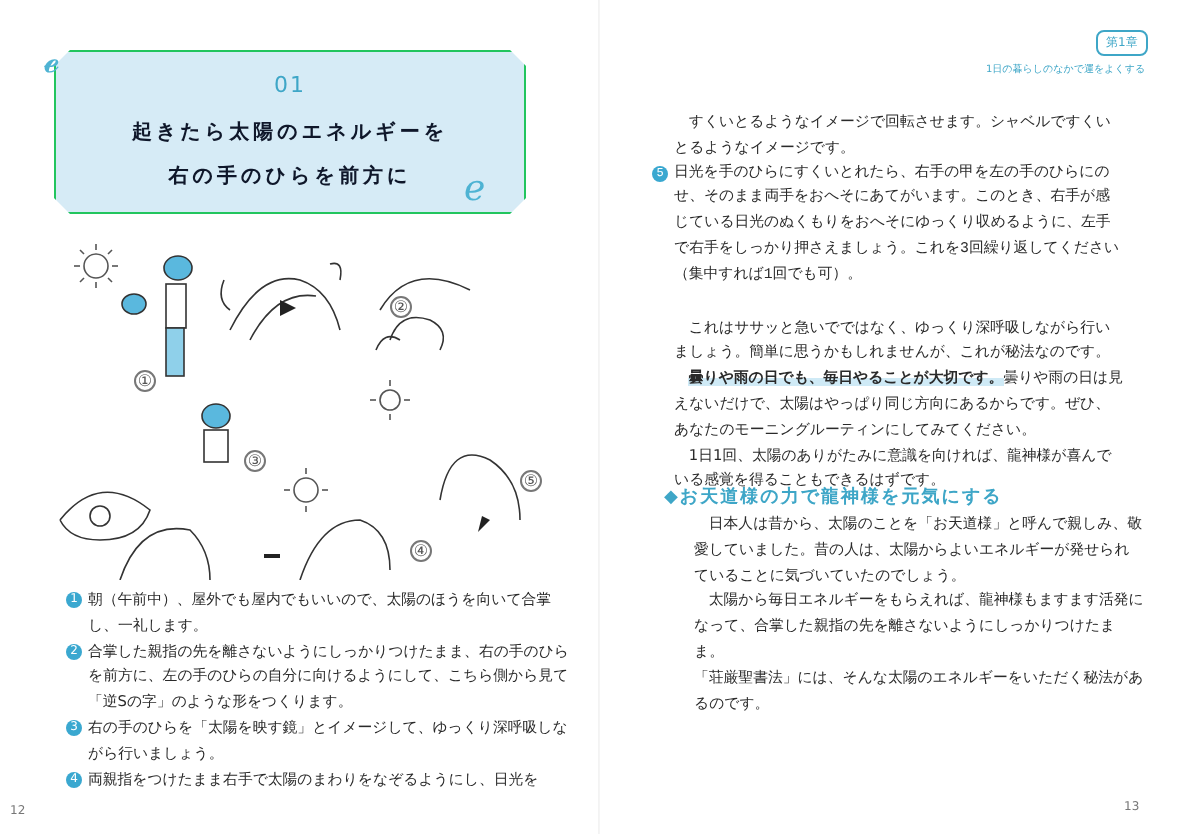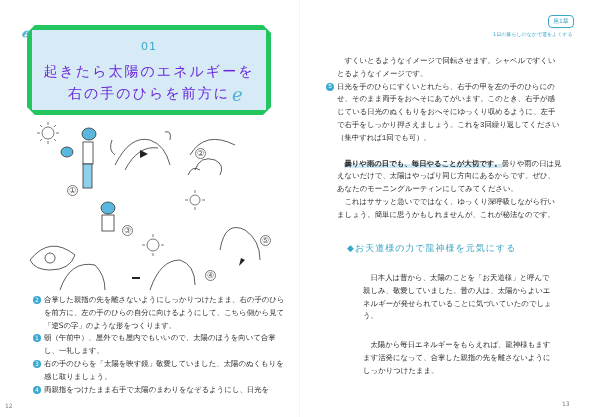--- a/index.html
+++ b/index.html
@@ -6,26 +6,26 @@
   body { width:600px; height:417px; position:relative; overflow:hidden;
          font-family:"DejaVu Sans","Liberation Sans",sans-serif; color:#2a2a2a; }
   .page { position:absolute; top:0; height:417px; background:#fff; }
   .page-left { left:0; width:300px; }
   .page-right { left:300px; width:300px; }
   .gutter { position:absolute; left:299px; top:0; width:2px; height:417px;
             background:linear-gradient(90deg,#f2f2f2,#fafafa); }
 
   
   .title-box { position:absolute; left:27px; top:25px; width:234px; height:80px;
-               background:#d6ebf6; border:5px solid #22c55e;
+               background:#d6ebf6; border:1px solid #22c55e;
                clip-path:polygon(8px 0, calc(100% - 8px) 0, 100% 8px, 100% calc(100% - 8px), calc(100% - 8px) 100%, 8px 100%, 0 calc(100% - 8px), 0 8px); }
   .title-num { position:absolute; left:0; right:0; top:10px; text-align:center;
                color:#3ea6c7; font-size:11px; letter-spacing:1px; }
   .title-text { position:absolute; left:0; right:0; top:30px; text-align:center;
-                font-size:14px; line-height:22px; color:#6d28d9; letter-spacing:2px; }
+                font-size:10px; line-height:22px; color:#0f172a; letter-spacing:2px;font-weight:bold; }
   .swirl { position:absolute; color:#4eb3d3; font-size:18px; }
   .swirl-tl { left:22px; top:20px; }
   .swirl-br { left:232px; top:84px; }
 
   
   .illus { position:absolute; left:20px; top:110px; width:280px; height:180px; }
   .step-num { position:absolute; font-size:8px; color:#555; border:1px solid #777;
               border-radius:50%; width:9px; height:9px; line-height:9px; text-align:center; }
 
   
@@ -41,23 +41,23 @@
   
   .chapter-tag { position:absolute; left:548px; top:15px; border:1.5px solid #3ea6c7;
                  border-radius:4px; padding:1px 4px; font-size:6px; color:#3ea6c7; }
   .chapter-sub { position:absolute; left:493px; top:31px; font-size:5px; color:#3ea6c7; }
 
   .body-text { position:absolute; left:337px; top:55px; width:225px; font-size:7.4px; line-height:12.8px; }
   .body-text p { margin:0; }
   .indent { text-indent:1em; }
   .hl { background:linear-gradient(transparent 55%, #cfeaf6 55%); font-weight:bold; }
   .blank { height:13px; }
-  .section-head { position:absolute; left:347px; top:242px; font-size:9px; color:#3ea6c7; font-weight:normal; letter-spacing:1px; }
+  .section-head { position:absolute; left:332px; top:242px; font-size:9px; color:#3ea6c7; font-weight:bold; letter-spacing:1px; }
   .body-text2 { position:absolute; left:347px; top:256px; width:225px; font-size:7.4px; line-height:12.8px; }
-  .body-text2 p { margin:16px; }
+  .body-text2 p { margin:0; }
 </style>
 </head>
 <body>
 
 <div class="page page-left">
   <div class="title-box">
     <div class="title-num">01</div>
     <div class="title-text">
       <div>起きたら太陽のエネルギーを</div>
       <div>右の手のひらを前方に</div>
@@ -135,30 +135,30 @@
     </svg>
     <span class="step-num" style="left:47px;top:75px;">①</span>
     <span class="step-num" style="left:175px;top:38px;">②</span>
     <span class="step-num" style="left:102px;top:115px;">③</span>
     <span class="step-num" style="left:185px;top:160px;">④</span>
     <span class="step-num" style="left:240px;top:125px;">⑤</span>
   </div>
 
   <div class="steps">
     <p class="step">
+      <span class="marker">1</span>
+      <span>朝（午前中）、屋外でも屋内でもいいので、太陽のほうを向いて合掌し、一礼します。</span>
+    </p>
+    <p class="step">
       <span class="marker">2</span>
       <span>合掌した親指の先を離さないようにしっかりつけたまま、右の手のひらを前方に、左の手のひらの自分に向けるようにして、こちら側から見て「逆Sの字」のような形をつくります。</span>
     </p>
     <p class="step">
-      <span class="marker">1</span>
-      <span>朝（午前中）、屋外でも屋内でもいいので、太陽のほうを向いて合掌し、一礼します。</span>
-    </p>
-    <p class="step">
       <span class="marker">3</span>
-      <span>右の手のひらを「太陽を映す鏡」敬愛していました、太陽のぬくもりを感じ取りましょう。</span>
+      <span>右の手のひらを「太陽を映す鏡」とイメージして、ゆっくり深呼吸しながら行いましょう。</span>
     </p>
     <p class="step">
       <span class="marker">4</span>
       <span>両親指をつけたまま右手で太陽のまわりをなぞるようにし、日光を</span>
     </p>
   </div>
   <div class="page-num pn-left">12</div>
 </div>
 
 <div class="gutter"></div>
@@ -167,24 +167,26 @@
 <div class="chapter-tag">第1章</div>
 <div class="chapter-sub">1日の暮らしのなかで運をよくする</div>
 
 <div class="body-text">
   <p class="indent">すくいとるようなイメージで回転させます。シャベルですくいとるようなイメージです。</p>
   <p class="step" style="padding-left:11px;margin-left:-11px;font-family:Liberation Mono, monospace;">
     <span class="marker">5</span>
     <span>日光を手のひらにすくいとれたら、右手の甲を左の手のひらにのせ、そのまま両手をおへそにあてがいます。このとき、右手が感じている日光のぬくもりをおへそにゆっくり収めるように、左手で右手をしっかり押さえましょう。これを3回繰り返してください（集中すれば1回でも可）。</span>
   </p>
   <div class="blank"></div>
+  <p class="indent">これはササッと急いでではなく、ゆっくり深呼吸しながら行いましょう。簡単に思うかもしれませんが、これが秘法なのです。</p>
   <p class="indent"><span class="hl">曇りや雨の日でも、毎日やることが大切です。</span><span>曇りや雨の日は見えないだけで、太陽はやっぱり同じ方向にあるからです。ぜひ、あなたのモーニングルーティンにしてみてください。</span></p>
-  <p class="indent">これはササッと急いでではなく、ゆっくり深呼吸しながら行いましょう。簡単に思うかもしれませんが、これが秘法なのです。</p>
+  <p class="indent">1日1回、太陽のありがたみに意識を向ければ、龍神様が喜んでいる感覚を得ることもできるはずです。</p>
 </div>
 
 <div class="section-head">◆お天道様の力で龍神様を元気にする</div>
 
 <div class="body-text2">
   <p class="indent">日本人は昔から、太陽のことを「お天道様」と呼んで親しみ、敬愛していました。昔の人は、太陽からよいエネルギーが発せられていることに気づいていたのでしょう。</p>
   <p class="indent">太陽から毎日エネルギーをもらえれば、龍神様もますます活発になって、合掌した親指の先を離さないようにしっかりつけたまま。</p>
+  <p>「荘厳聖書法」には、そんな太陽のエネルギーをいただく秘法があるのです。</p>
 </div>
 
 <div class="page-num pn-right">13</div>
 
 </body></html>

